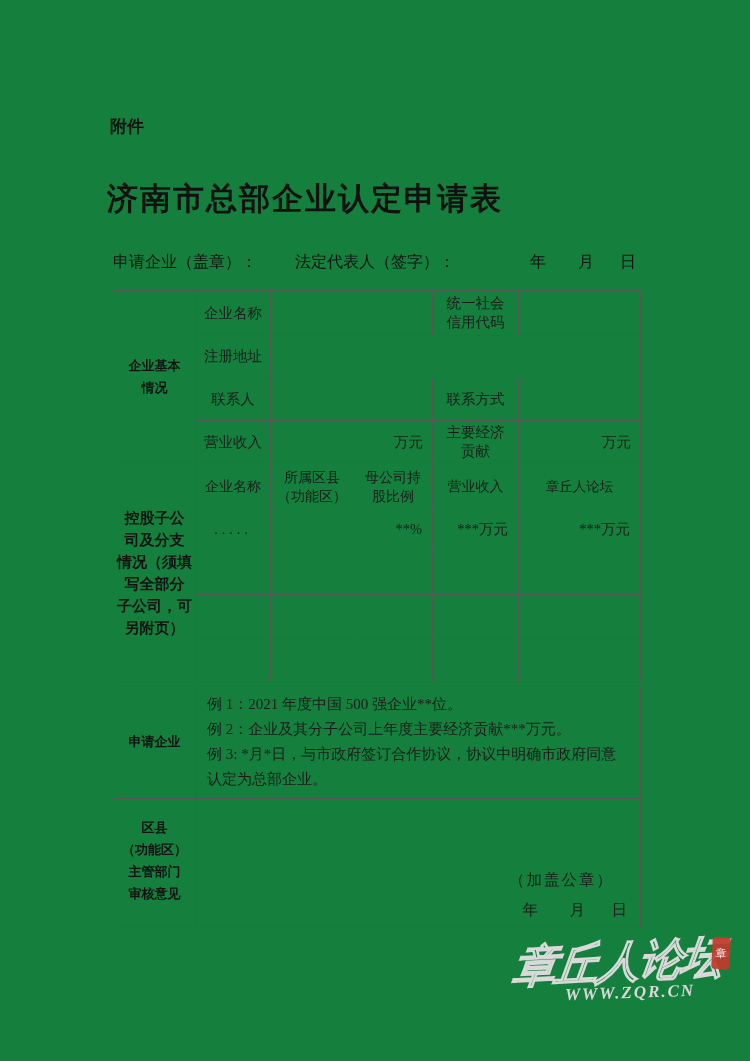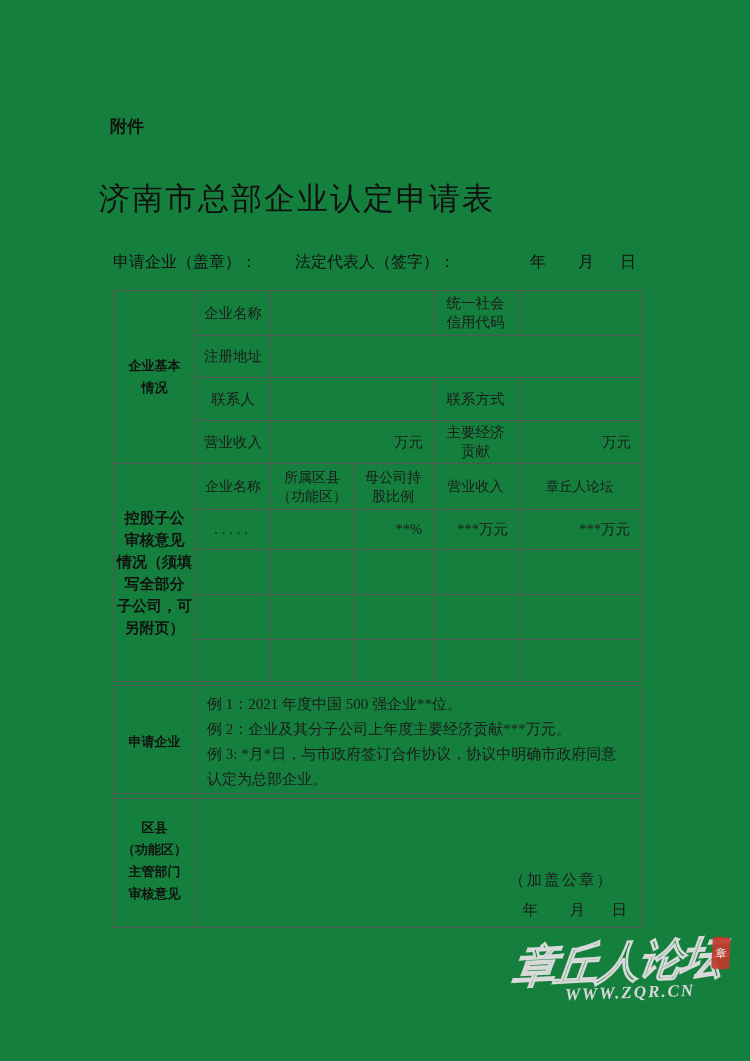--- a/index.html
+++ b/index.html
@@ -12,22 +12,22 @@
     overflow:hidden;
   }
   .page { position:absolute; inset:0; background:#15803d; }
 
   .attachment {
     position:absolute; left:110px; top:115px;
     font-family:"Liberation Sans","DejaVu Sans",sans-serif;
     font-weight:bold; font-size:17px; color:#111;
   }
   .doc-title {
-    position:absolute; left:0; top:178px; width:594px;
-    text-align:center; font-weight:normal; font-size:31px;
+    position:absolute; left:8px; top:178px; width:594px;
+    text-align:center; font-weight:bold; font-size:31px;
     letter-spacing:2px; color:#111;
   }
   .subheader { position:absolute; left:0; top:252px; width:702px; height:24px; font-size:16px; color:#111; }
   .subheader span { position:absolute; white-space:nowrap; }
   .sh-applicant { left:113px; }
   .sh-legal    { left:295px; }
   .sh-year  { left:530px; }
   .sh-month { left:578px; }
   .sh-day   { left:620px; }
 
@@ -135,21 +135,21 @@
       <tr style="height:43px">
         <td class="lbl">营业收入</td>
         <td class="unit" colspan="2">万元</td>
         <td class="lbl">主要经济
 贡献</td>
         <td class="unit">万元</td>
       </tr>
 
       <tr style="height:46px">
         <td class="rowlabel kai" rowspan="5">控股子公
-审核意见
+司及分支
 情况（须填
 写全部分
 子公司，可
 另附页）</td>
         <td class="colhead">企业名称</td>
         <td class="colhead">所属区县
 （功能区）</td>
         <td class="colhead">母公司持
 股比例</td>
         <td class="colhead">营业收入</td>

